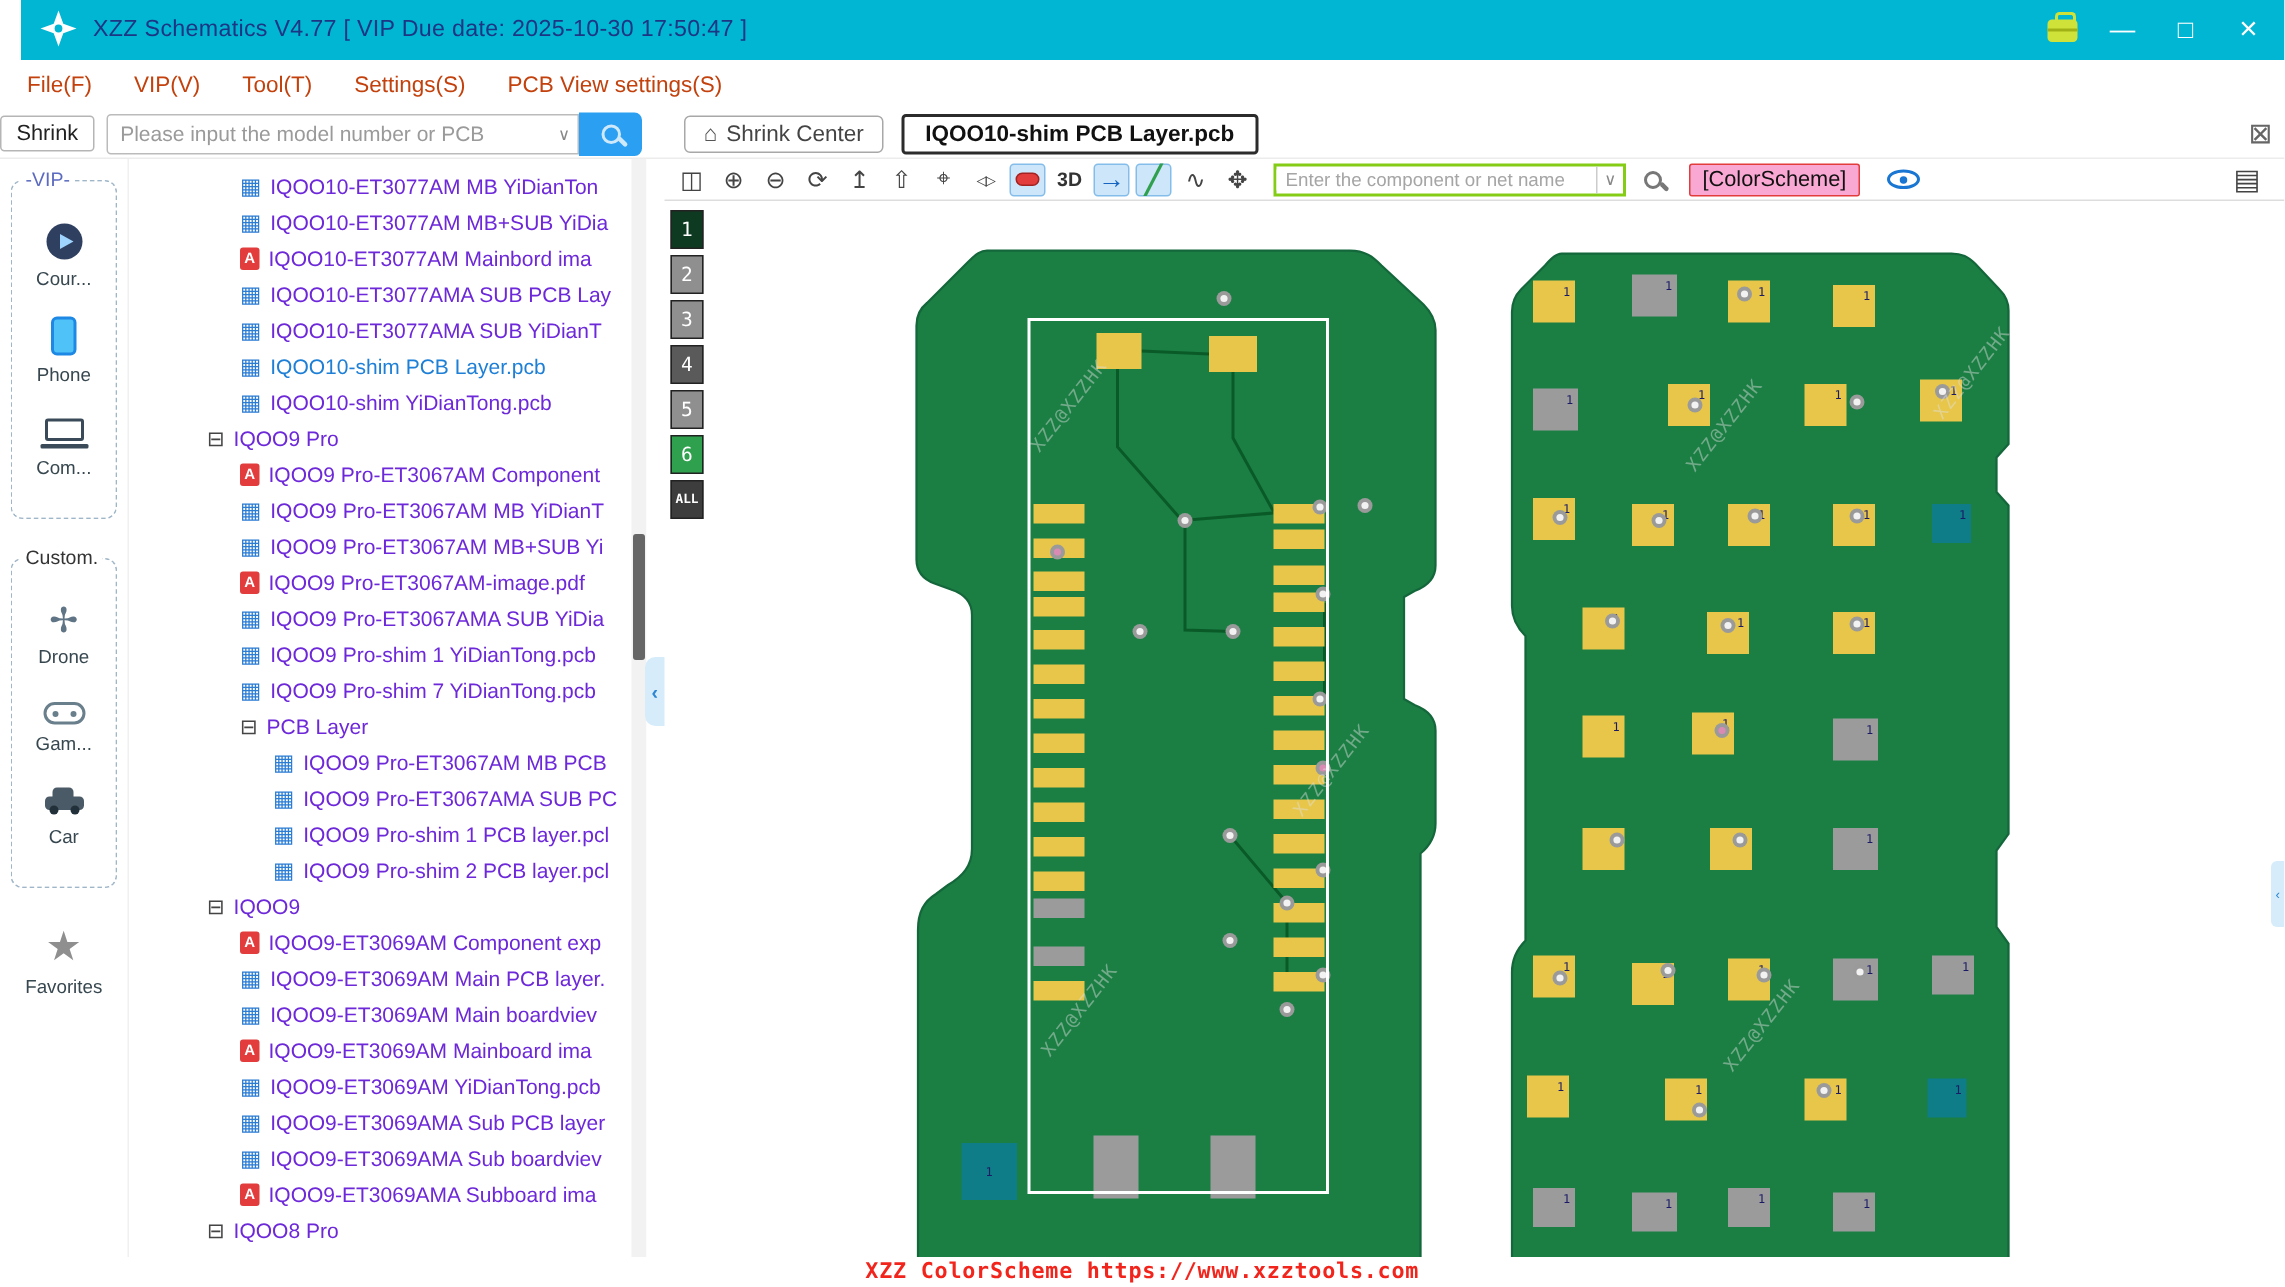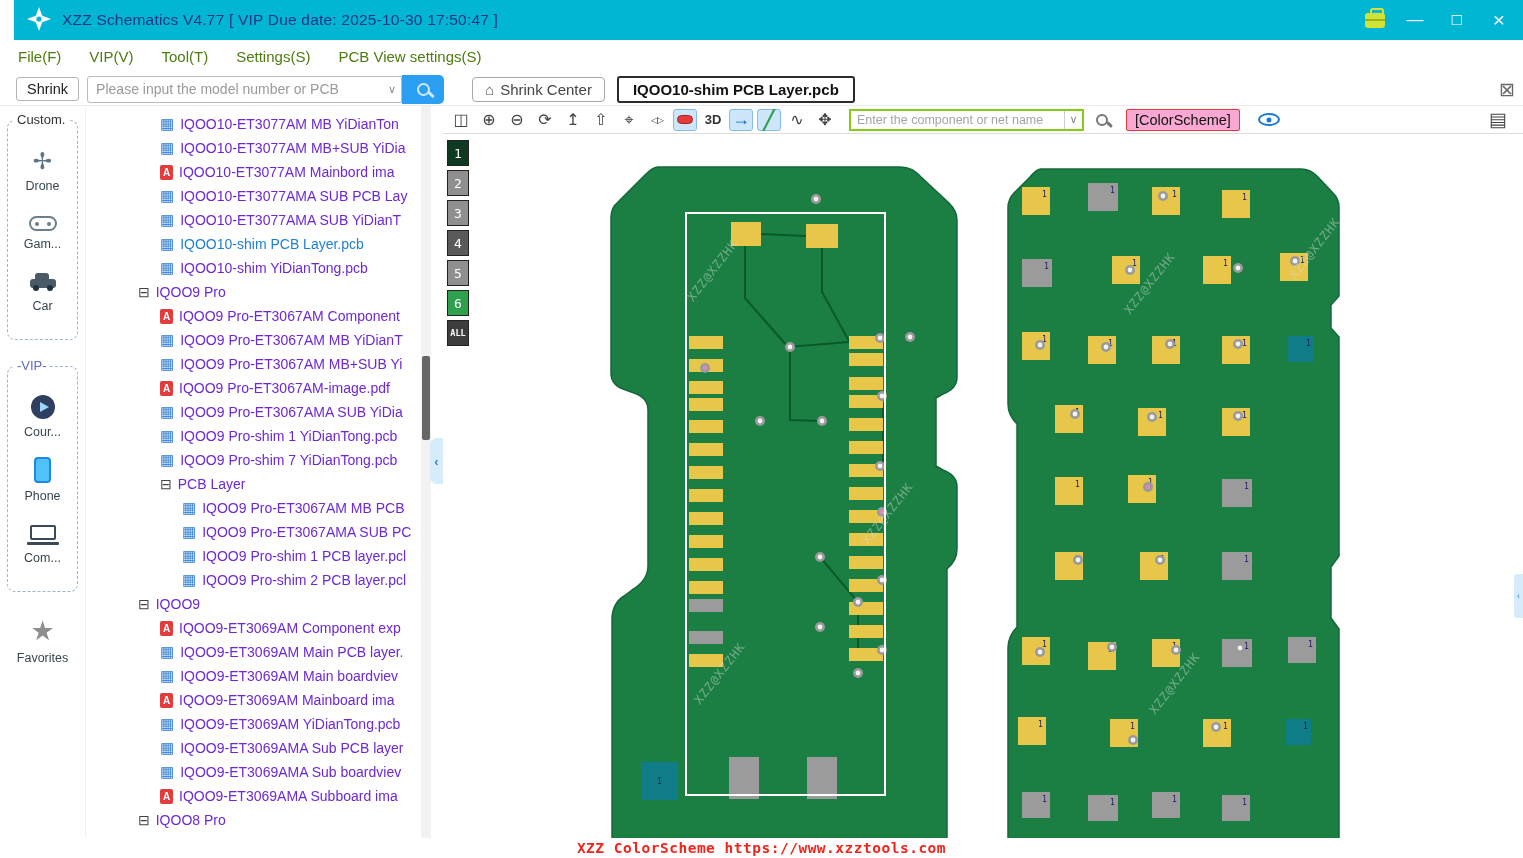--- a/index.html
+++ b/index.html
@@ -10,25 +10,25 @@
   #titlebar{position:absolute;left:14px;top:0;right:0;height:40px;background:#00b6d3;display:flex;align-items:center;padding:0 12px;gap:10px}
   #title-text{color:#1d3684;font-size:15.5px;letter-spacing:.2px}
   #win-controls{margin-left:auto;display:flex;align-items:center;gap:18px}
   .win-btn{color:#fff;font-size:17px;width:24px;text-align:center;cursor:default}
   .briefcase{width:20px;height:15px;background:#cfe23a;border-radius:3px;position:relative;display:inline-block}
   .briefcase::before{content:'';position:absolute;top:-5px;left:5px;width:10px;height:6px;border:2px solid #cfe23a;border-bottom:none;border-radius:3px 3px 0 0}
   .briefcase::after{content:'';position:absolute;top:6px;left:0;width:20px;height:2px;background:#9fb115}
 
   
   #menubar{position:absolute;left:0;top:40px;right:0;height:33px;background:#fff;display:flex;align-items:center;gap:28px;padding-left:18px;font-size:15px}
-  .menu-item{color:#4d7c0f;cursor:default}
+  .menu-item{color:#c2410c;cursor:default}
 
   
   #row2{position:absolute;left:0;top:73px;right:0;height:33px;background:#fff;display:flex;align-items:center;border-bottom:1px solid #ececec}
-  #shrink-btn{margin-left:16px;padding:3px 10px;border:1px solid #b5b5b5;border-radius:3px;background:#fff;font-size:14.5px;color:#222}
+  #shrink-btn{margin-left:0;padding:3px 10px;border:1px solid #b5b5b5;border-radius:3px;background:#fff;font-size:14.5px;color:#222}
   #model-combo{margin-left:8px;width:315px;height:27px;border:1px solid #bbb;border-radius:3px 0 0 3px;display:flex;align-items:center;background:#fff}
   #model-combo input{flex:1;border:none;outline:none;font-size:14px;padding:0 8px;color:#333;font-family:"Liberation Sans",sans-serif}
   #model-combo input::placeholder{color:#9a9a9a}
   .caret{width:18px;color:#888;font-size:11px;text-align:center}
   #search-btn{width:42px;height:29px;background:#2b9ff2;border:none;border-radius:0 5px 5px 0;display:flex;align-items:center;justify-content:center}
   .mag{position:relative;width:13px;height:13px;border:2.5px solid #cfe9fc;border-radius:50%;display:inline-block}
   .mag::after{content:'';position:absolute;width:8px;height:3px;background:#cfe9fc;right:-7px;bottom:-2px;transform:rotate(45deg);border-radius:2px}
   .mag.gray{width:12px;height:12px;border-color:#777}
   .mag.gray::after{background:#777;width:7px}
   #member-btn{margin-left:28px;display:flex;align-items:center;gap:6px;border:1px solid #a8a8a8;border-radius:4px;padding:3px 12px;background:#fff;font-size:15px;color:#444}
@@ -146,47 +146,47 @@
   <button id="member-btn">
     <span class="house">⌂</span>
     <span>Shrink Center</span>
   </button>
   <div id="doc-tab">IQOO10-shim PCB Layer.pcb</div>
   <span id="row2-right-icon">⊠</span>
 </div>
 
 <aside id="sidebar">
   <div class="side-group">
+    <span class="side-group-label vip">-VIP-</span>
+    <div class="side-item">
+      <span class="play-icon"></span>
+      <span class="side-label">Cour...</span>
+    </div>
+    <div class="side-item">
+      <span class="phone-icon"></span>
+      <span class="side-label">Phone</span>
+    </div>
+    <div class="side-item">
+      <span class="laptop-icon"></span>
+      <span class="side-label">Com...</span>
+    </div>
+  </div>
+  <div class="side-group">
     <span class="side-group-label dark">Custom.</span>
     <div class="side-item">
       <span class="drone-glyph">✢</span>
       <span class="side-label">Drone</span>
     </div>
     <div class="side-item">
       <span class="gamepad-icon"></span>
       <span class="side-label">Gam...</span>
     </div>
     <div class="side-item">
       <span class="car-icon"></span>
       <span class="side-label">Car</span>
-    </div>
-  </div>
-  <div class="side-group">
-    <span class="side-group-label vip">-VIP-</span>
-    <div class="side-item">
-      <span class="play-icon"></span>
-      <span class="side-label">Cour...</span>
-    </div>
-    <div class="side-item">
-      <span class="phone-icon"></span>
-      <span class="side-label">Phone</span>
-    </div>
-    <div class="side-item">
-      <span class="laptop-icon"></span>
-      <span class="side-label">Com...</span>
     </div>
   </div>
   <div class="side-item" id="favorites-item">
     <span class="star-icon">★</span>
     <span class="side-label">Favorites</span>
   </div>
 </aside>
 
 <div id="tree-panel">
   <div id="tree-rows">

